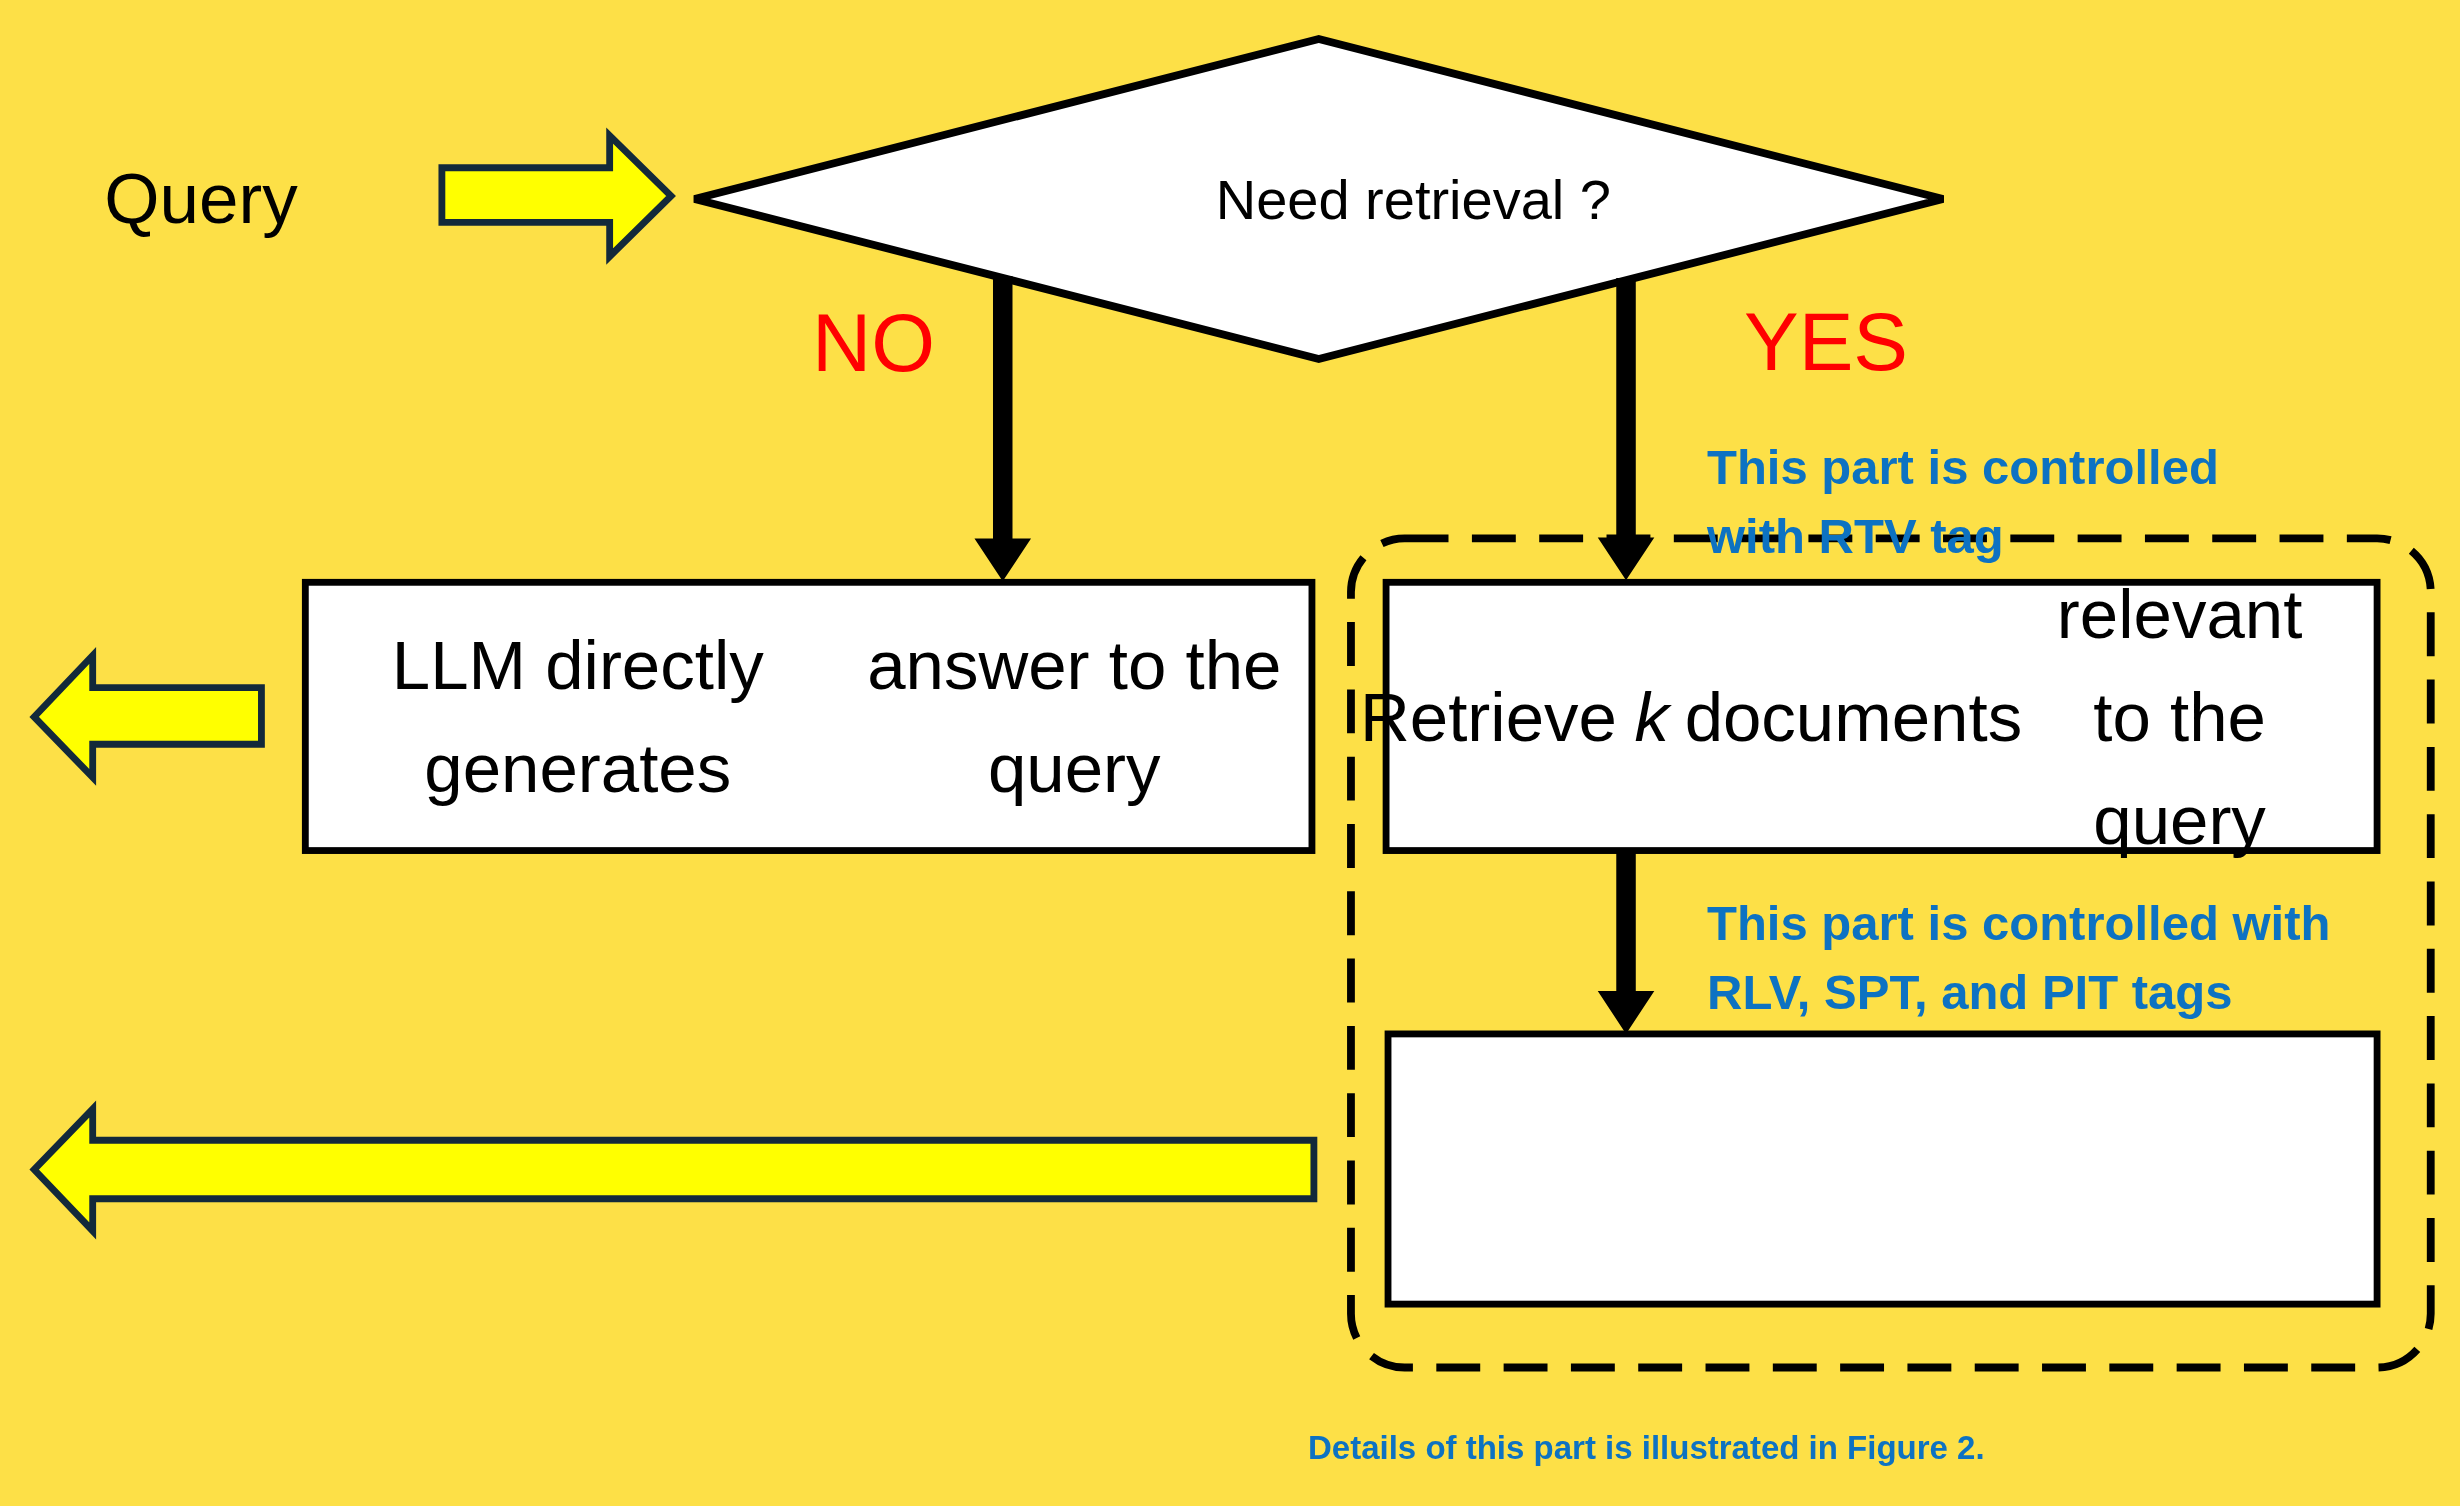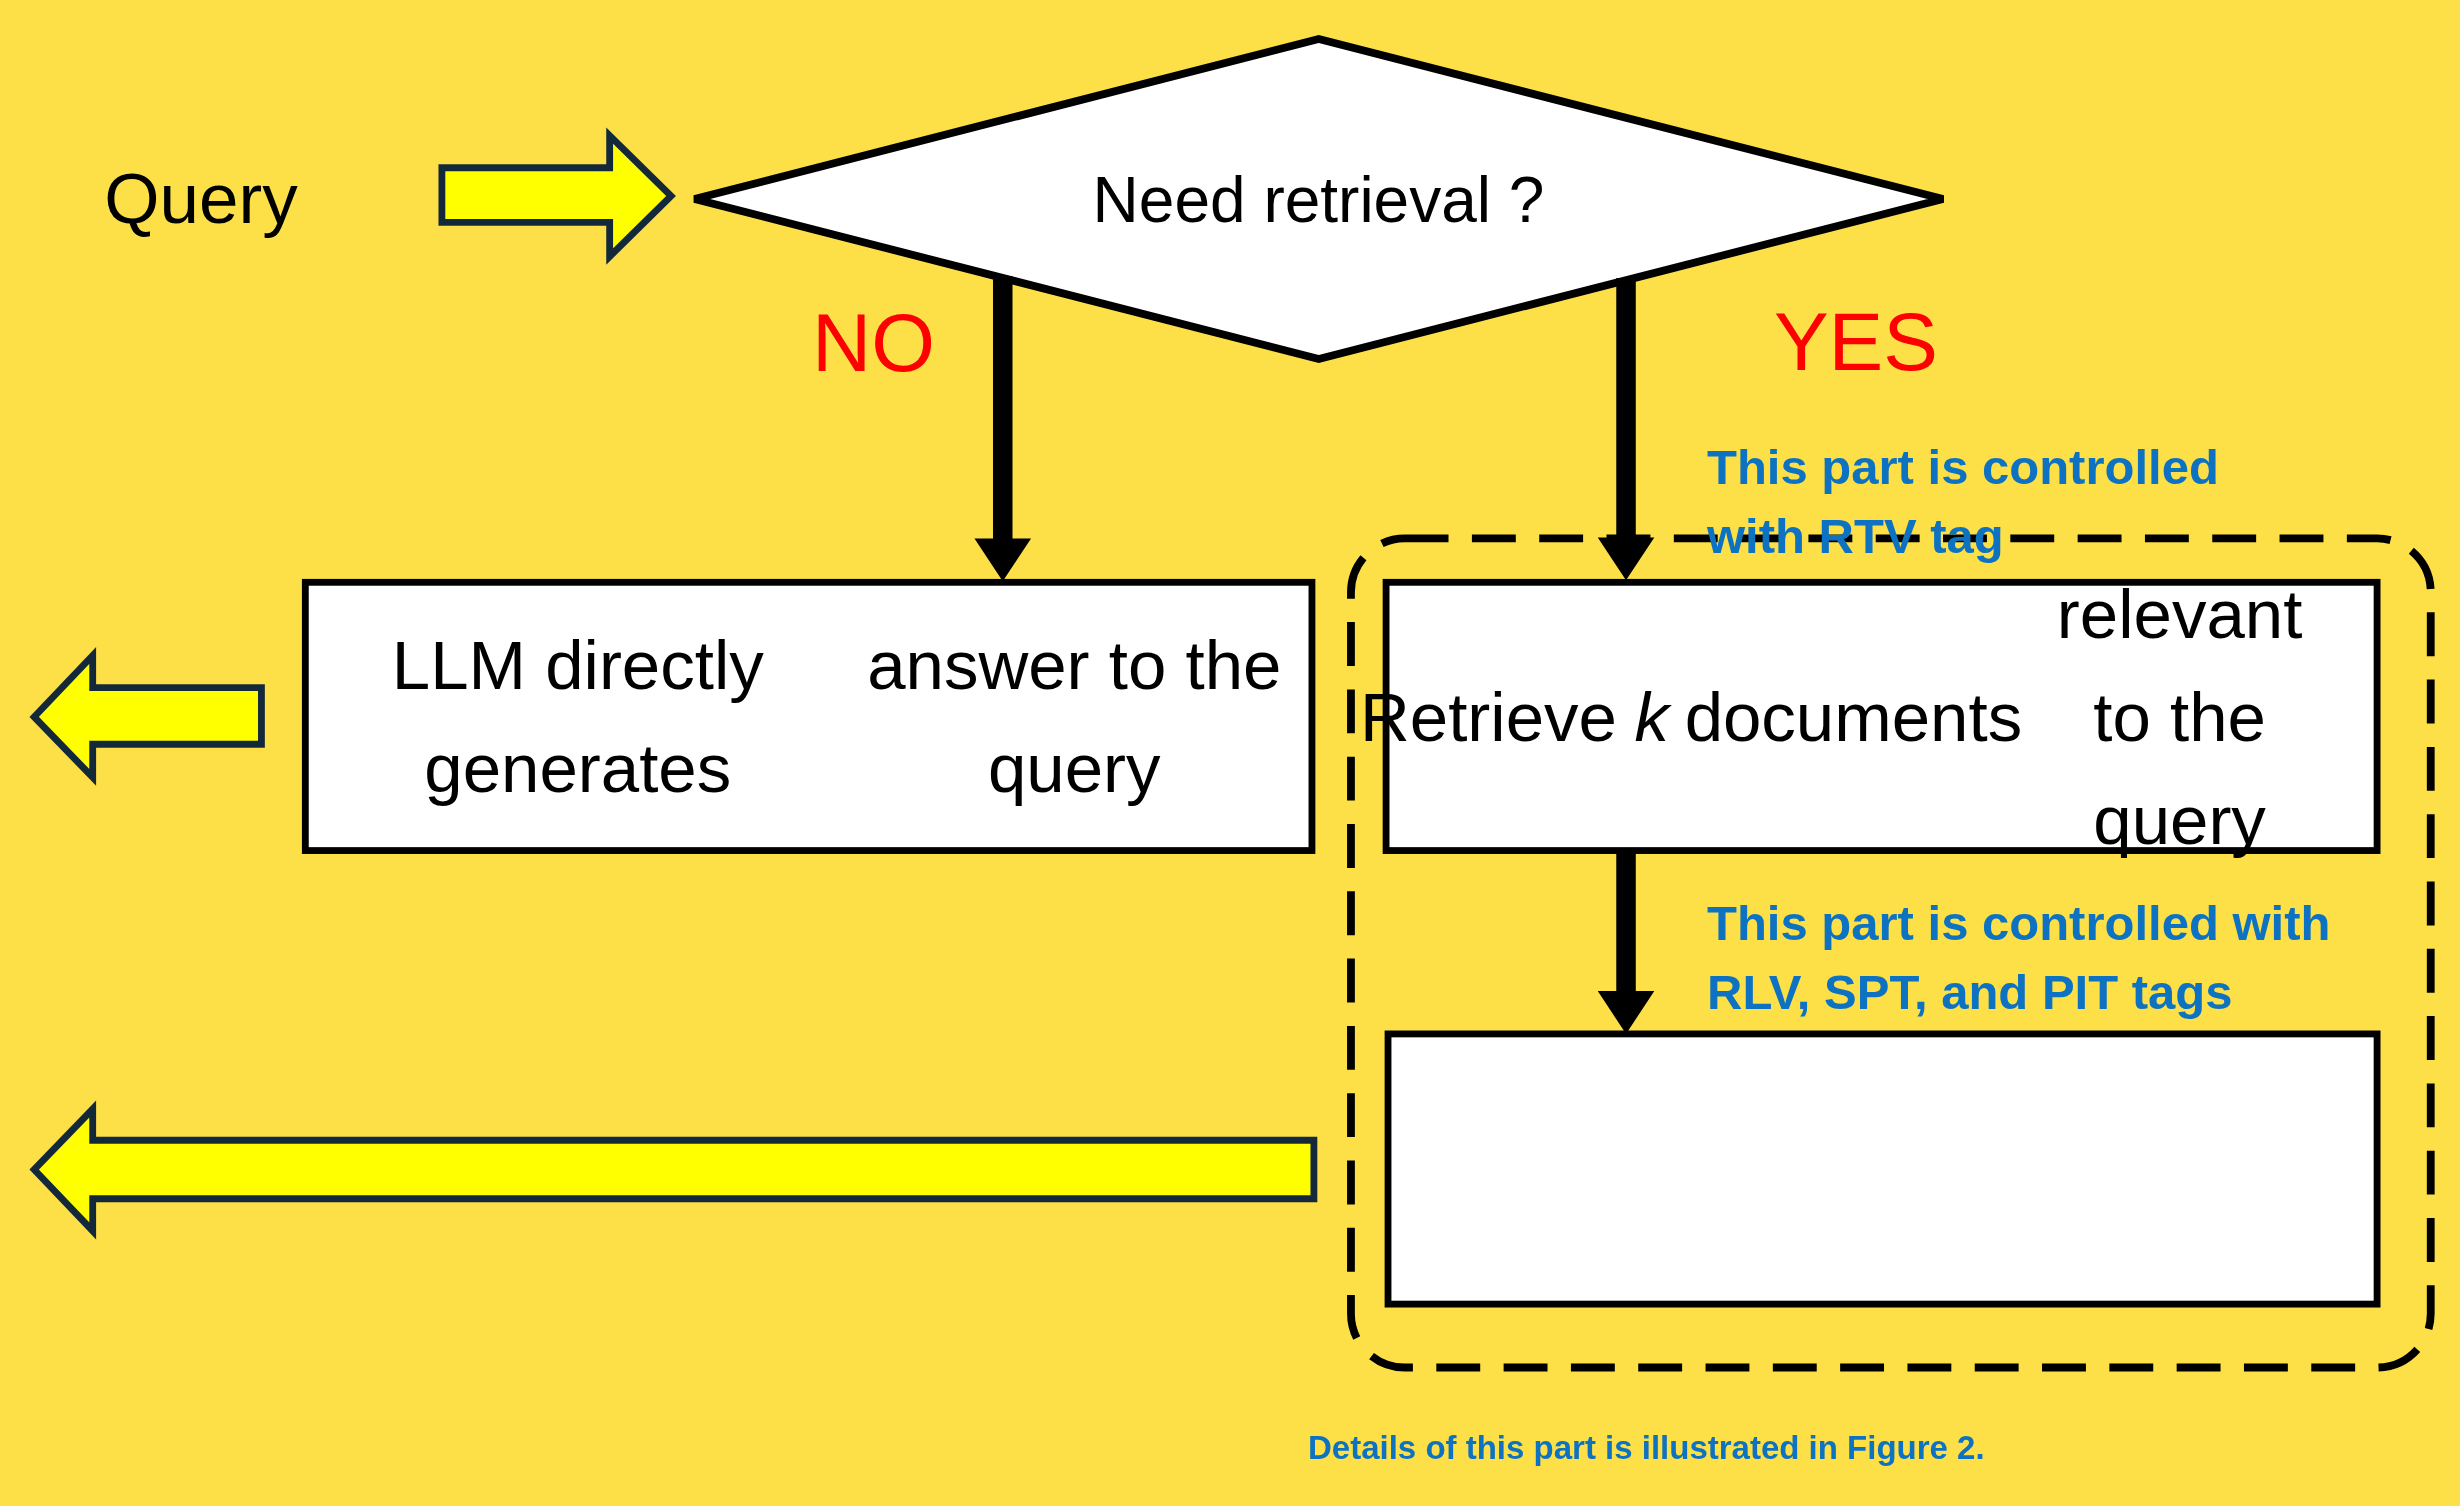--- a/index.html
+++ b/index.html
@@ -32,28 +32,28 @@
   .flow-box { fill: #ffffff; stroke: #000000; stroke-width: 7; }
   .dashed-group { fill: none; stroke: #000000; stroke-width: 8; stroke-dasharray: 45 24; }
 
   .txt { position: absolute; z-index: 2; color: #000000; }
   .query-label {
     left: 86px; top: 154px; width: 230px;
     font-size: 71px; line-height: 90px; text-align: center;
   }
   .decision-label {
     left: 1026px; top: 156px; width: 585px;
-    font-size: 64px; line-height: 88px; text-align: center;
+    font-size: 56px; line-height: 88px; text-align: right;
   }
   .branch-label {
     font-size: 82px; line-height: 86px; font-weight: normal;
     color: var(--label-red); text-align: center;
   }
   .no-label  { left: 776px;  top: 300px; width: 195px; }
-  .yes-label { left: 1714px; top: 299px; width: 224px; text-align: right; }
+  .yes-label { left: 1714px; top: 299px; width: 224px; }
 
   .box-text {
     display: flex; 
     align-items: center; justify-content: center;
     font-size: 69px; line-height: 103px; text-align: center;
   }
   .left-box-text   { left: 312px;  top: 589px;  width: 993px; height: 256px; }
   .retrieve-text   { left: 1360px; top: 589px;  width: 977px; height: 256px; align-items: center; }
   .generate-text   { left: 1395px; top: 1040px; width: 975px; height: 257px; }
   .k-italic { font-style: italic; margin: 0 15.6px 0 17.6px; }

